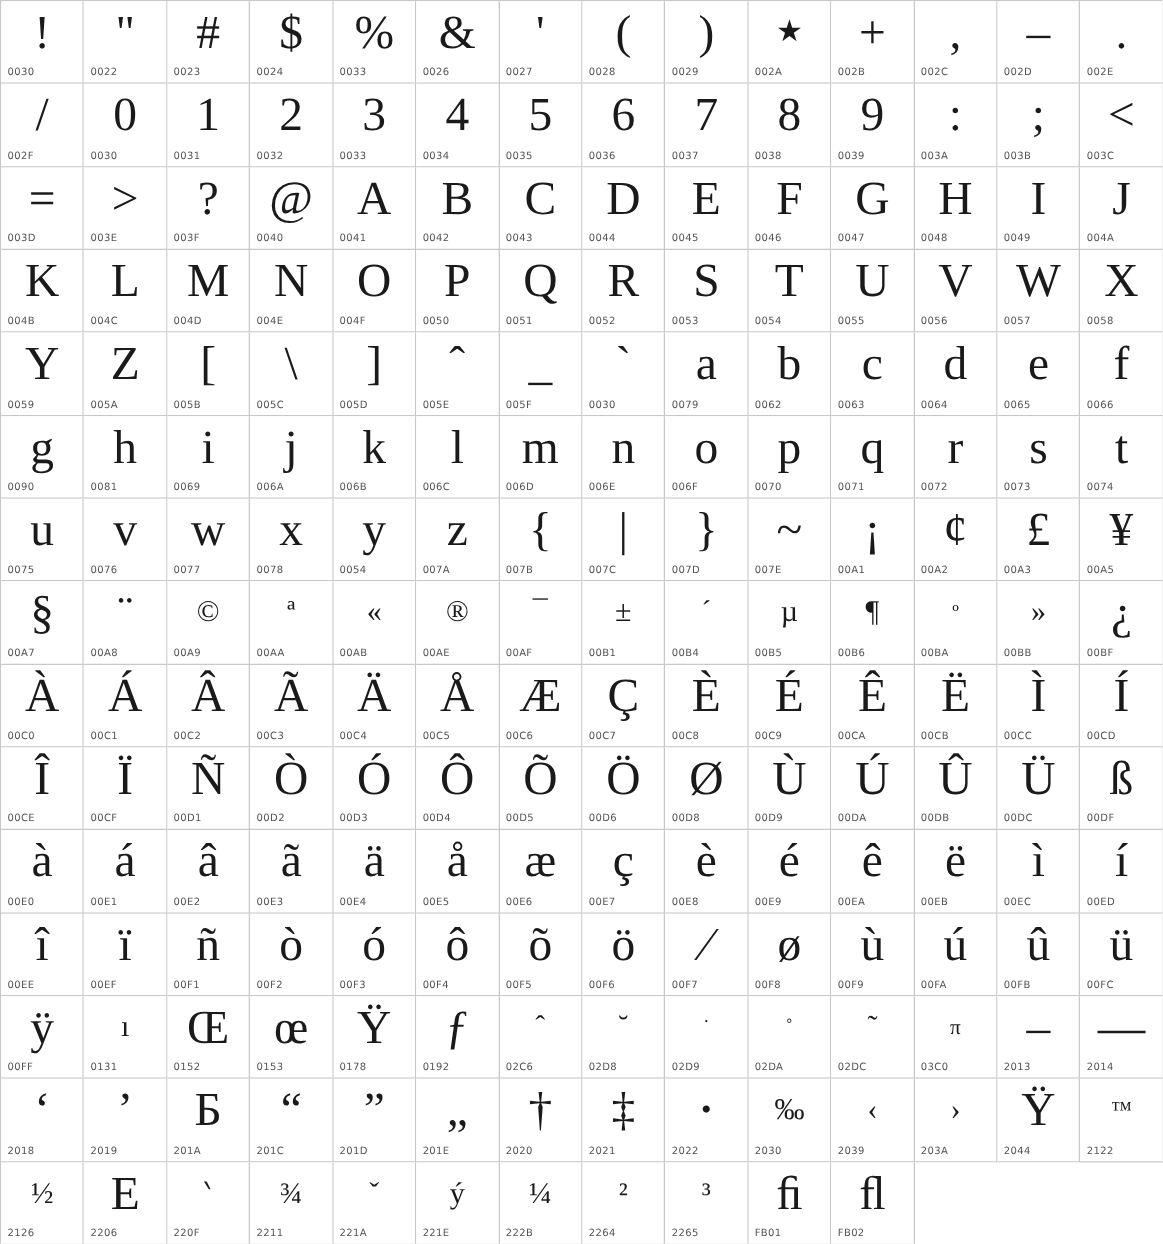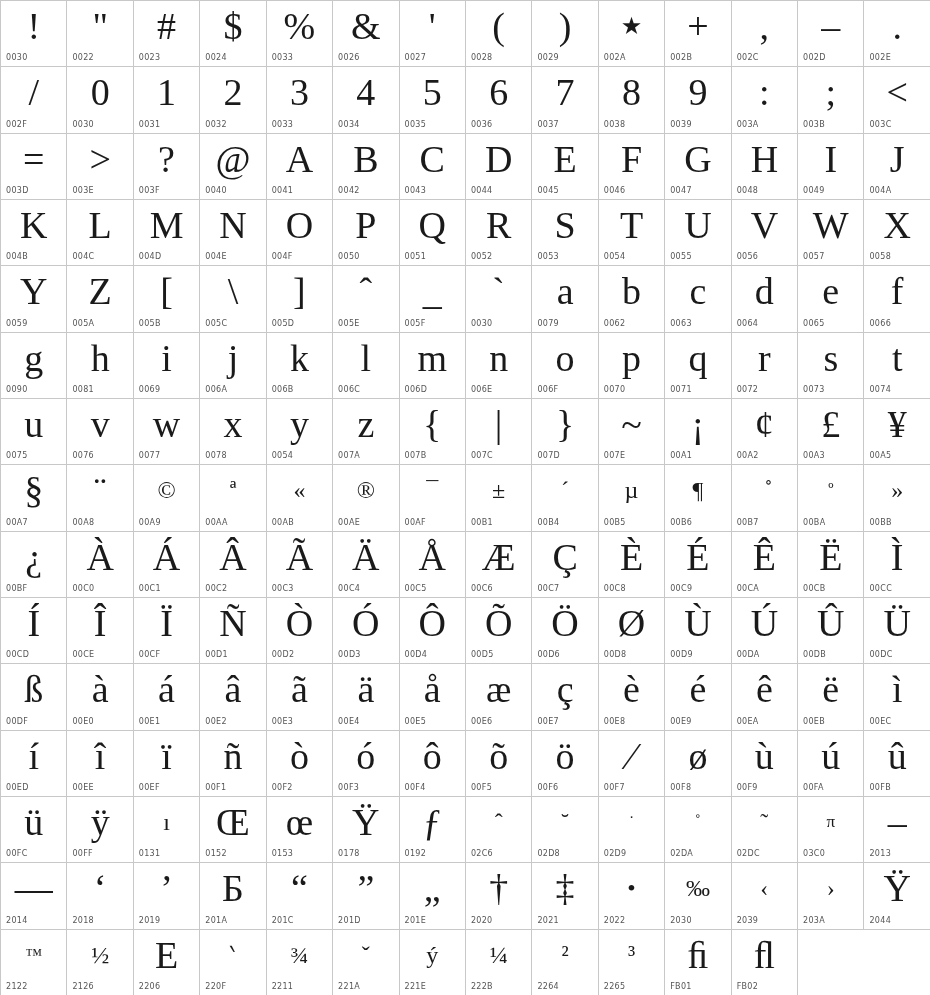--- a/index.html
+++ b/index.html
@@ -495,24 +495,20 @@
     </div>
     <div class="cell">
       <div class="glyph g-sm">µ</div>
       <div class="code">00B5</div>
     </div>
     <div class="cell">
       <div class="glyph g-sm">¶</div>
       <div class="code">00B6</div>
     </div>
     <div class="cell">
-      <div class="glyph g-xs">ْ</div>
-      <div class="code">00B7</div>
-    </div>
-    <div class="cell">
       <div class="glyph g-xs">º</div>
       <div class="code">00BA</div>
     </div>
     <div class="cell">
       <div class="glyph g-sm">»</div>
       <div class="code">00BB</div>
     </div>
     <div class="cell">
       <div class="glyph g-lg">¿</div>
       <div class="code">00BF</div>

